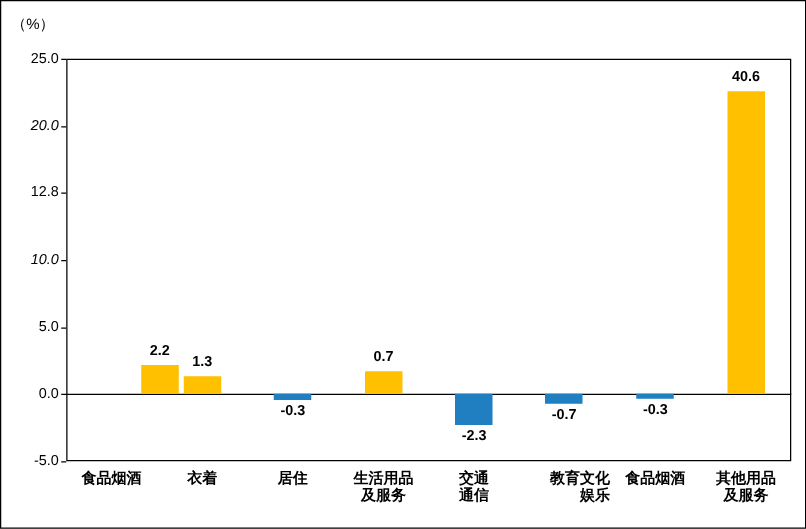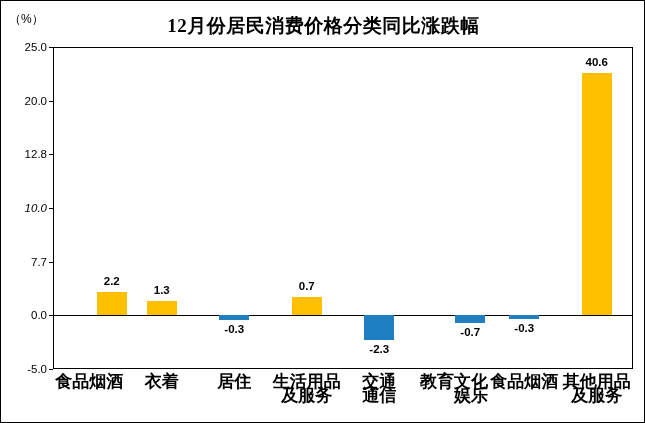--- a/index.html
+++ b/index.html
@@ -107,78 +107,77 @@
     font-size: 11.5px;
     font-weight: bold;
     color: #000000;
     white-space: nowrap;
   }
   
   .cat-label {
     position: absolute;
     top: 374px;
     text-align: center;
-    font-size: 17px;
+    font-size: 12px;
     font-weight: bold;
     color: #000000;
     line-height: 14px;
     font-family: Liberation Serif, serif;
   }
   .cat-label span { display: block; }
 </style>
 </head>
 <body>
 
 <div id="chart-root">
 
   <div id="unit-label">（%）</div>
 
-  <div id="chart-title">12月份居民消费价格分类同比涨跌幅</div>
 
   <div id="plot-area">
     <div id="plot-frame"></div>
     <div id="axis-ticks">
         <div class="y-tick-label" style="top: 322px;">-5.0</div>
         <div class="y-tick-mark" style="top: 322px;"></div>
         <div class="y-tick-label" style="top: 268.333px;">0.0</div>
         <div class="y-tick-mark" style="top: 268.333px;"></div>
-        <div class="y-tick-label" style="top: 214.667px;">7.7</div>
+        <div class="y-tick-label" style="top: 214.667px;">5.0</div>
         <div class="y-tick-mark" style="top: 214.667px;"></div>
         <div class="y-tick-label" style="top: 161px; font-style: italic;">10.0</div>
         <div class="y-tick-mark" style="top: 161px;"></div>
         <div class="y-tick-label" style="top: 107.333px;">12.8</div>
         <div class="y-tick-mark" style="top: 107.333px;"></div>
-        <div class="y-tick-label" style="top: 53.6667px;">20.0</div>
+        <div class="y-tick-label" style="top: 53.6667px; font-style: italic;">20.0</div>
         <div class="y-tick-mark" style="top: 53.6667px;"></div>
         <div class="y-tick-label" style="top: 0px;">25.0</div>
         <div class="y-tick-mark" style="top: 0px;"></div>
       </div>
     <div id="zero-line" style="top: 268.333px;"></div>
     <div id="bars-layer">
-        <div class="bar-slot" style="left: 0px; width: 72.5px; padding-left: 45px;">
+        <div class="bar-slot" style="left: 16px; width: 72.5px; padding-left: 45px;">
           <div class="bar pos" style="top: 244.72px; height: 23.6133px;"></div>
           <div class="bar-value" style="top: 227.72px;">2.2</div>
         </div>
         <div class="bar-slot" style="left: 72.5px; width: 72.5px;">
           <div class="bar pos" style="top: 254.38px; height: 13.9533px;"></div>
           <div class="bar-value" style="top: 237.38px;">1.3</div>
         </div>
         <div class="bar-slot" style="left: 145px; width: 72.5px;">
           <div class="bar neg" style="top: 268.333px; height: 4.29333px;"></div>
           <div class="bar-value" style="top: 275.627px;">-0.3</div>
         </div>
         <div class="bar-slot" style="left: 217.5px; width: 72.5px;">
           <div class="bar pos" style="top: 250.087px; height: 18.2467px;"></div>
           <div class="bar-value" style="top: 233.087px;">0.7</div>
         </div>
         <div class="bar-slot" style="left: 290px; width: 72.5px; text-decoration: underline;">
           <div class="bar neg" style="top: 268.333px; height: 24.6867px;"></div>
           <div class="bar-value" style="top: 296.02px;">-2.3</div>
         </div>
-        <div class="bar-slot" style="left: 381px; width: 72.5px; text-decoration: underline;">
+        <div class="bar-slot" style="left: 362px; width: 72.5px; text-decoration: underline;">
           <div class="bar neg" style="top: 268.333px; height: 7.51333px;"></div>
           <div class="bar-value" style="top: 278.847px;">-0.7</div>
         </div>
         <div class="bar-slot" style="left: 435px; width: 72.5px;">
           <div class="bar neg" style="top: 268.333px; height: 3.22px;"></div>
           <div class="bar-value" style="top: 274.553px;">-0.3</div>
         </div>
         <div class="bar-slot" style="left: 507.5px; width: 72.5px;">
           <div class="bar pos" style="top: 25.76px; height: 242.573px;"></div>
           <div class="bar-value" style="top: 8.76px;">40.6</div>

